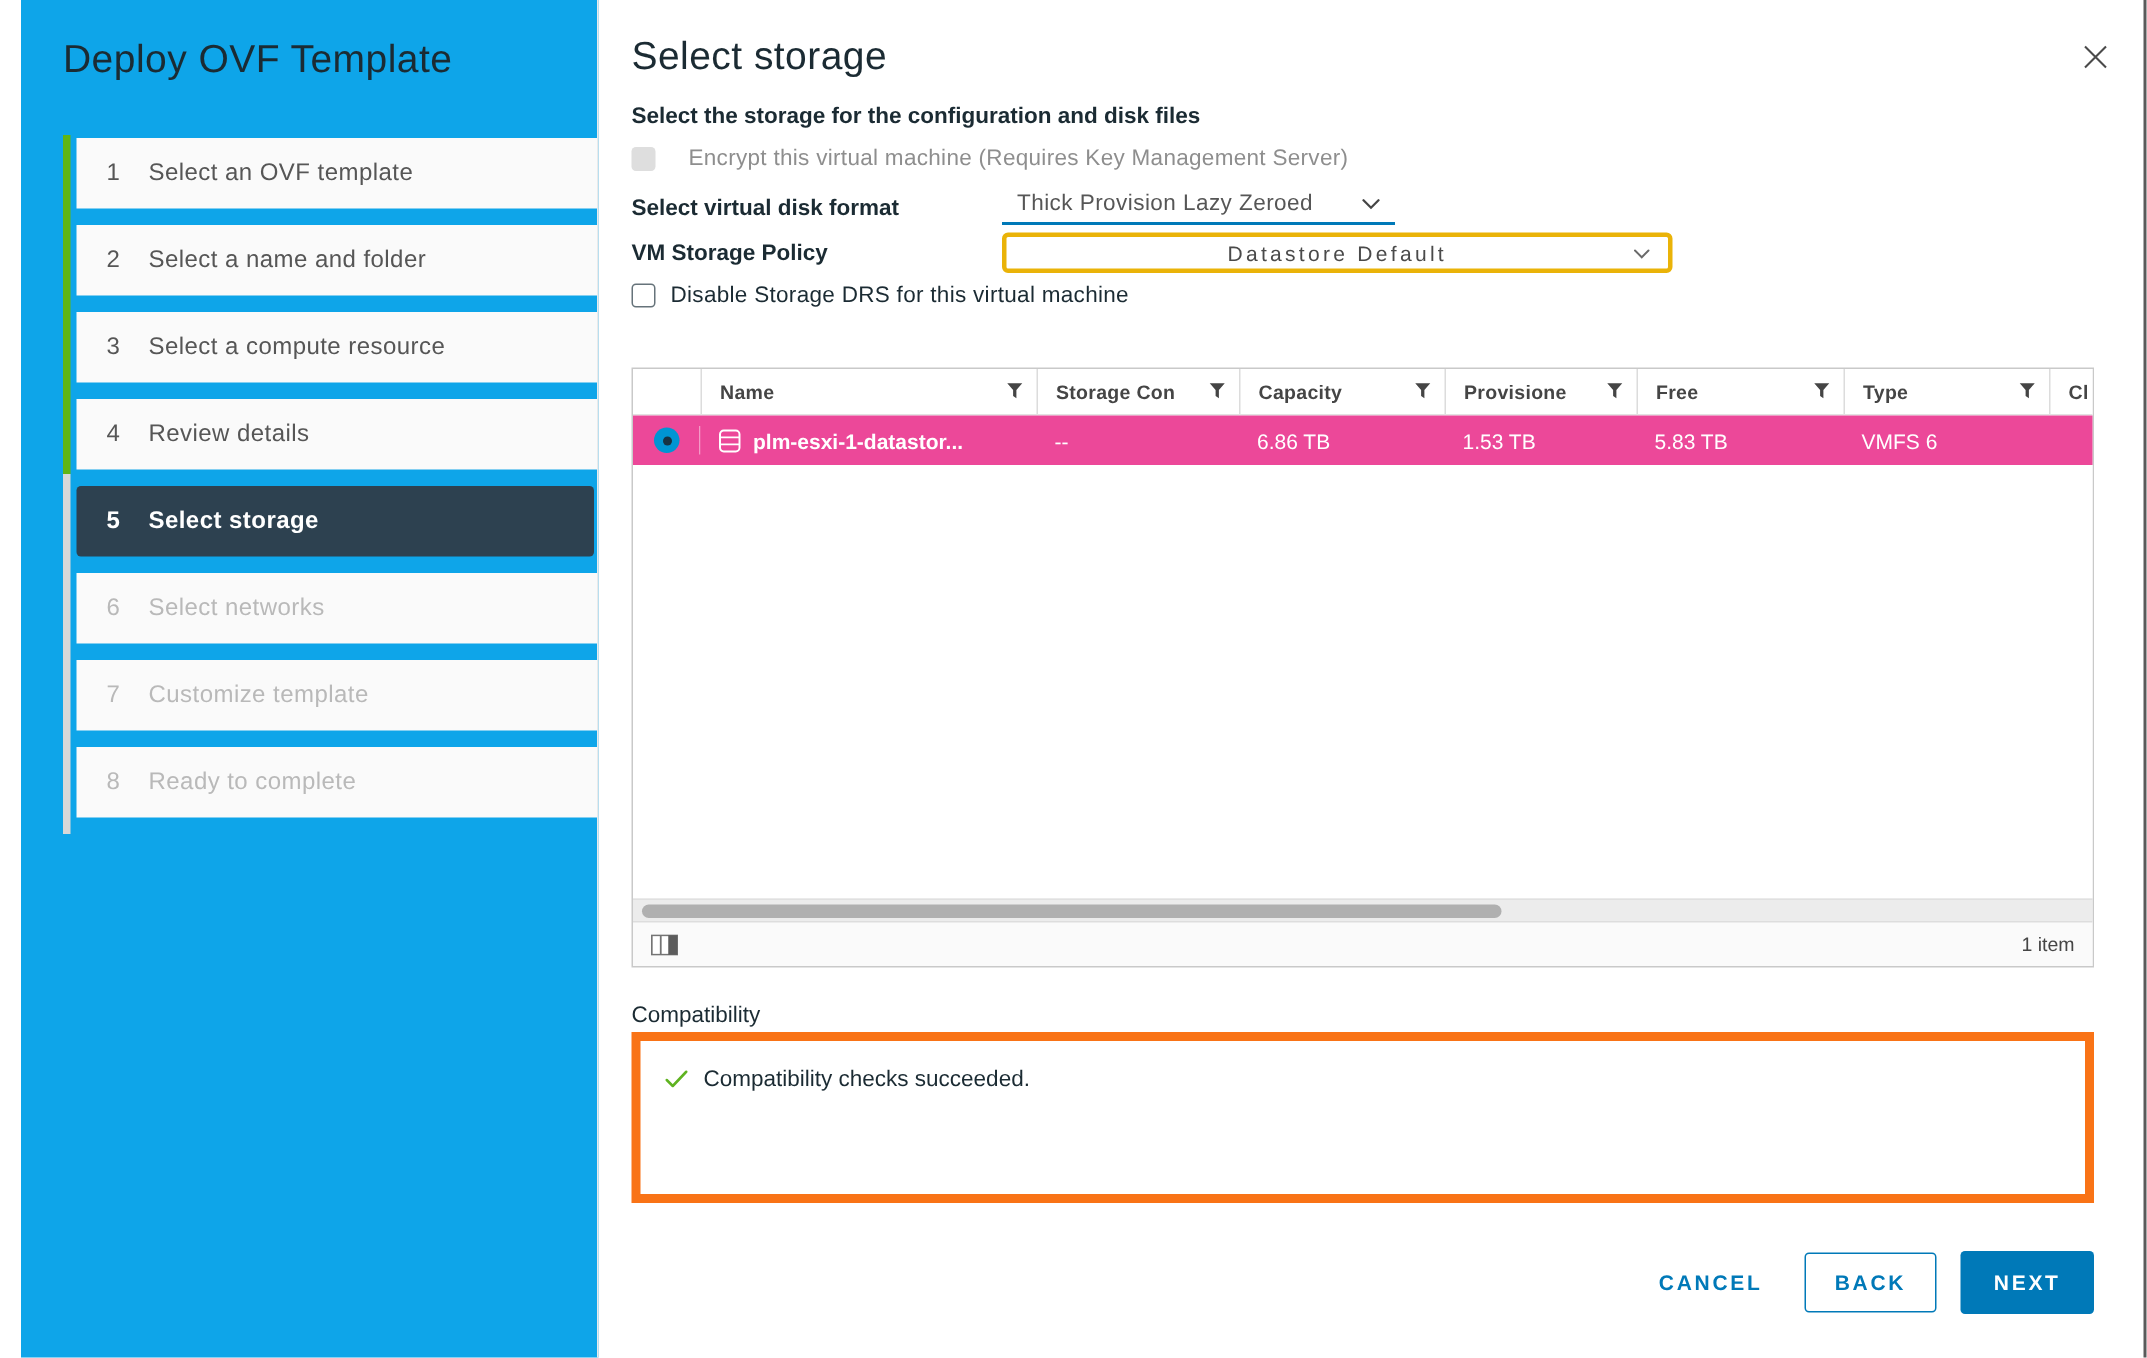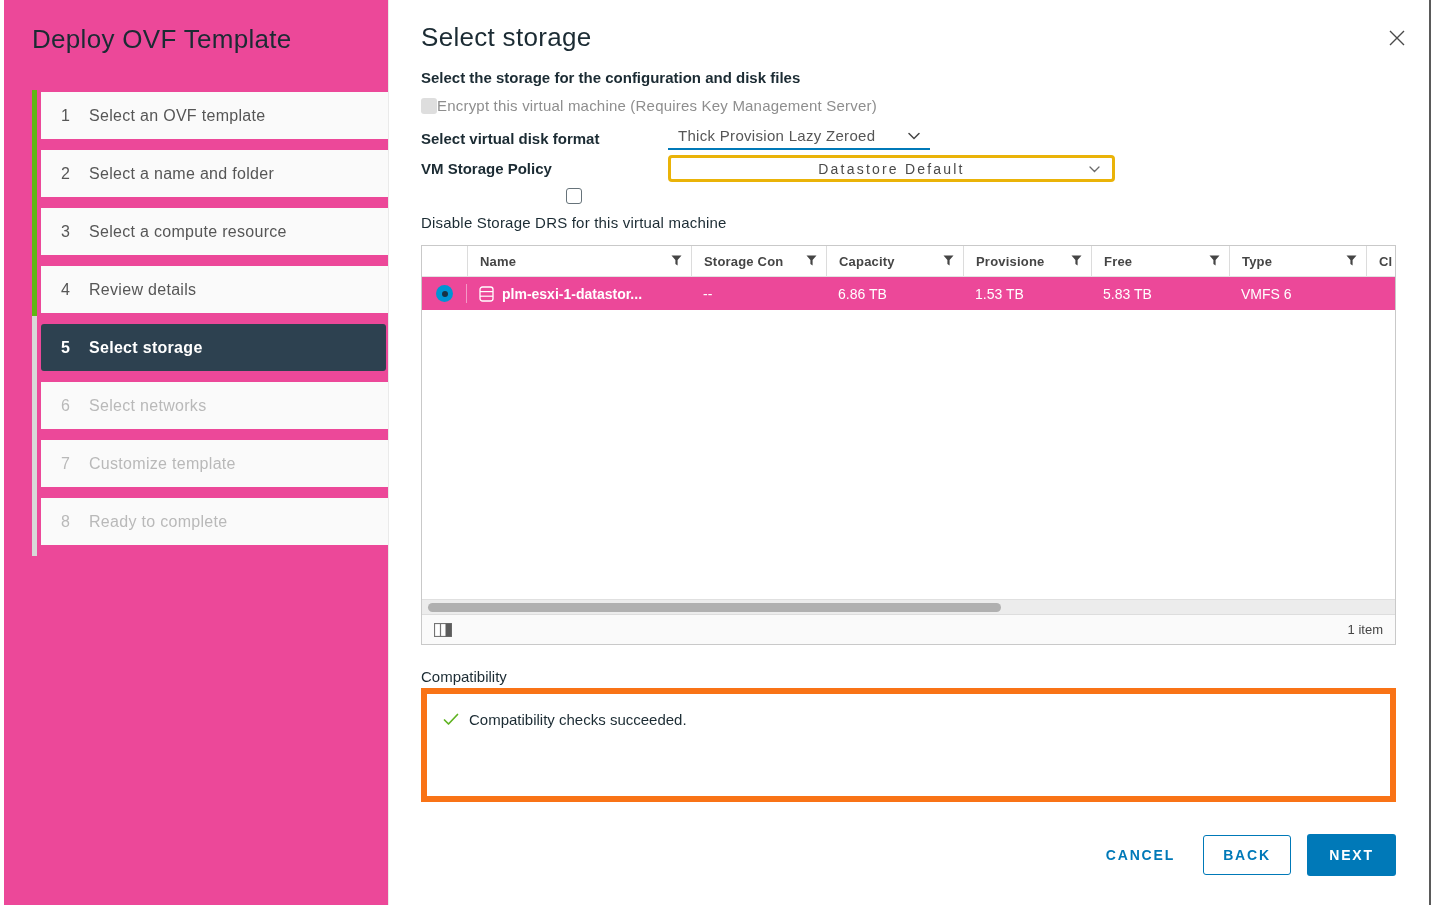--- a/index.html
+++ b/index.html
@@ -7,21 +7,21 @@
   body {
     font-family:"Liberation Sans", sans-serif;
     background:#ffffff;
     position:relative;
     overflow:hidden;
     color:#1b2b33;
   }
   .right-edge { position:absolute; top:0; right:0; width:2px; height:100%; background:#5a5a5a; }
 
   
-  .sidebar { position:absolute; left:4px; top:0; width:385px; height:100%; background:#ec4899; border-right:1px solid #eaeaea; }
+  .sidebar { position:absolute; left:14px; top:0; width:385px; height:100%; background:#0ea5e9; border-right:1px solid #eaeaea; }
   .wizard-title { position:absolute; left:28px; top:24px; font-size:26px; font-weight:400; letter-spacing:0.3px; color:#1b2b33; }
   .colorbar { position:absolute; left:28px; width:5px; }
   .colorbar.green { top:90px; height:226px; background:#60b515; }
   .colorbar.gray  { top:316px; height:240px; background:#d8d8d8; }
   .steps { position:absolute; left:33px; right:0; top:92px; }
   .step {
     height:47px; margin-left:4px; margin-bottom:11px; background:#fafafa;
     display:flex; align-items:center; padding-left:20px;
     font-size:16px; color:#565656; letter-spacing:0.3px; cursor:default;
   }
@@ -31,21 +31,21 @@
     background:#2d4150; color:#ffffff; font-weight:700; border-radius:3px;
     margin-right:2px; cursor:pointer;
   }
 
   
   .main { position:absolute; left:386px; top:0; width:1045px; height:100%; }
   .page-title { position:absolute; left:35px; top:22px; font-size:26px; font-weight:400; letter-spacing:0.3px; }
   .close-btn { position:absolute; right:24px; top:28px; width:20px; height:20px; cursor:pointer; }
   .subtitle { position:absolute; left:35px; top:69px; font-size:15px; font-weight:600; color:#1b2b33; }
 
-  .encrypt-row { position:absolute; left:35px; top:97px; display:flex; align-items:center; gap:0; }
+  .encrypt-row { position:absolute; left:35px; top:97px; display:flex; align-items:center; gap:22px; }
   .cbx { width:16px; height:16px; border-radius:3px; flex:0 0 16px; }
   .cbx.disabled { background:#dedede; border:none; }
   .cbx.enabled { background:#fff; border:1px solid #66737a; }
   .encrypt-row .lbl { font-size:15px; color:#8e8e8e; letter-spacing:0.2px; }
 
   .form-row { position:absolute; left:35px; display:flex; align-items:center; }
   .form-label { width:247px; flex:0 0 247px; font-size:15px; font-weight:700; color:#1b2b33; }
   .row-format { top:127px; }
   .select-inline {
     width:262px; display:flex; align-items:center; justify-content:space-between;
@@ -53,21 +53,21 @@
   }
   .select-inline .val { font-size:15px; color:#565656; letter-spacing:0.3px; }
   .row-policy { top:155px; }
   .select-box {
     position:relative; width:447px; height:27px; border:3px solid #eab308; border-radius:4px;
     background:#fff; display:flex; align-items:center; justify-content:center; cursor:pointer;
   }
   .select-box .val { font-size:14px; font-weight:500; color:#4a4a4a; letter-spacing:2.2px; }
   .select-box .chev { position:absolute; right:12px; top:8px; }
 
-  .drs-row { position:absolute; left:35px; top:188px; display:flex; align-items:center; gap:10px;flex-direction:column; }
+  .drs-row { position:absolute; left:35px; top:188px; display:flex; align-items:center; gap:10px; }
   .drs-row .lbl { font-size:15px; color:#1b2b33; letter-spacing:0.2px; }
 
   
   .grid { position:absolute; left:35px; top:245px; width:975px; border:1px solid #c9c9c9; background:#fff; }
   .grid-header { display:flex; height:31px; border-bottom:1px solid #e2e2e2; background:#fff; }
   .hcell {
     position:relative; display:flex; align-items:center; padding-left:12px;
     font-size:13px; font-weight:700; color:#454545; letter-spacing:0.2px;
     overflow:hidden; white-space:nowrap; cursor:pointer;
   }

